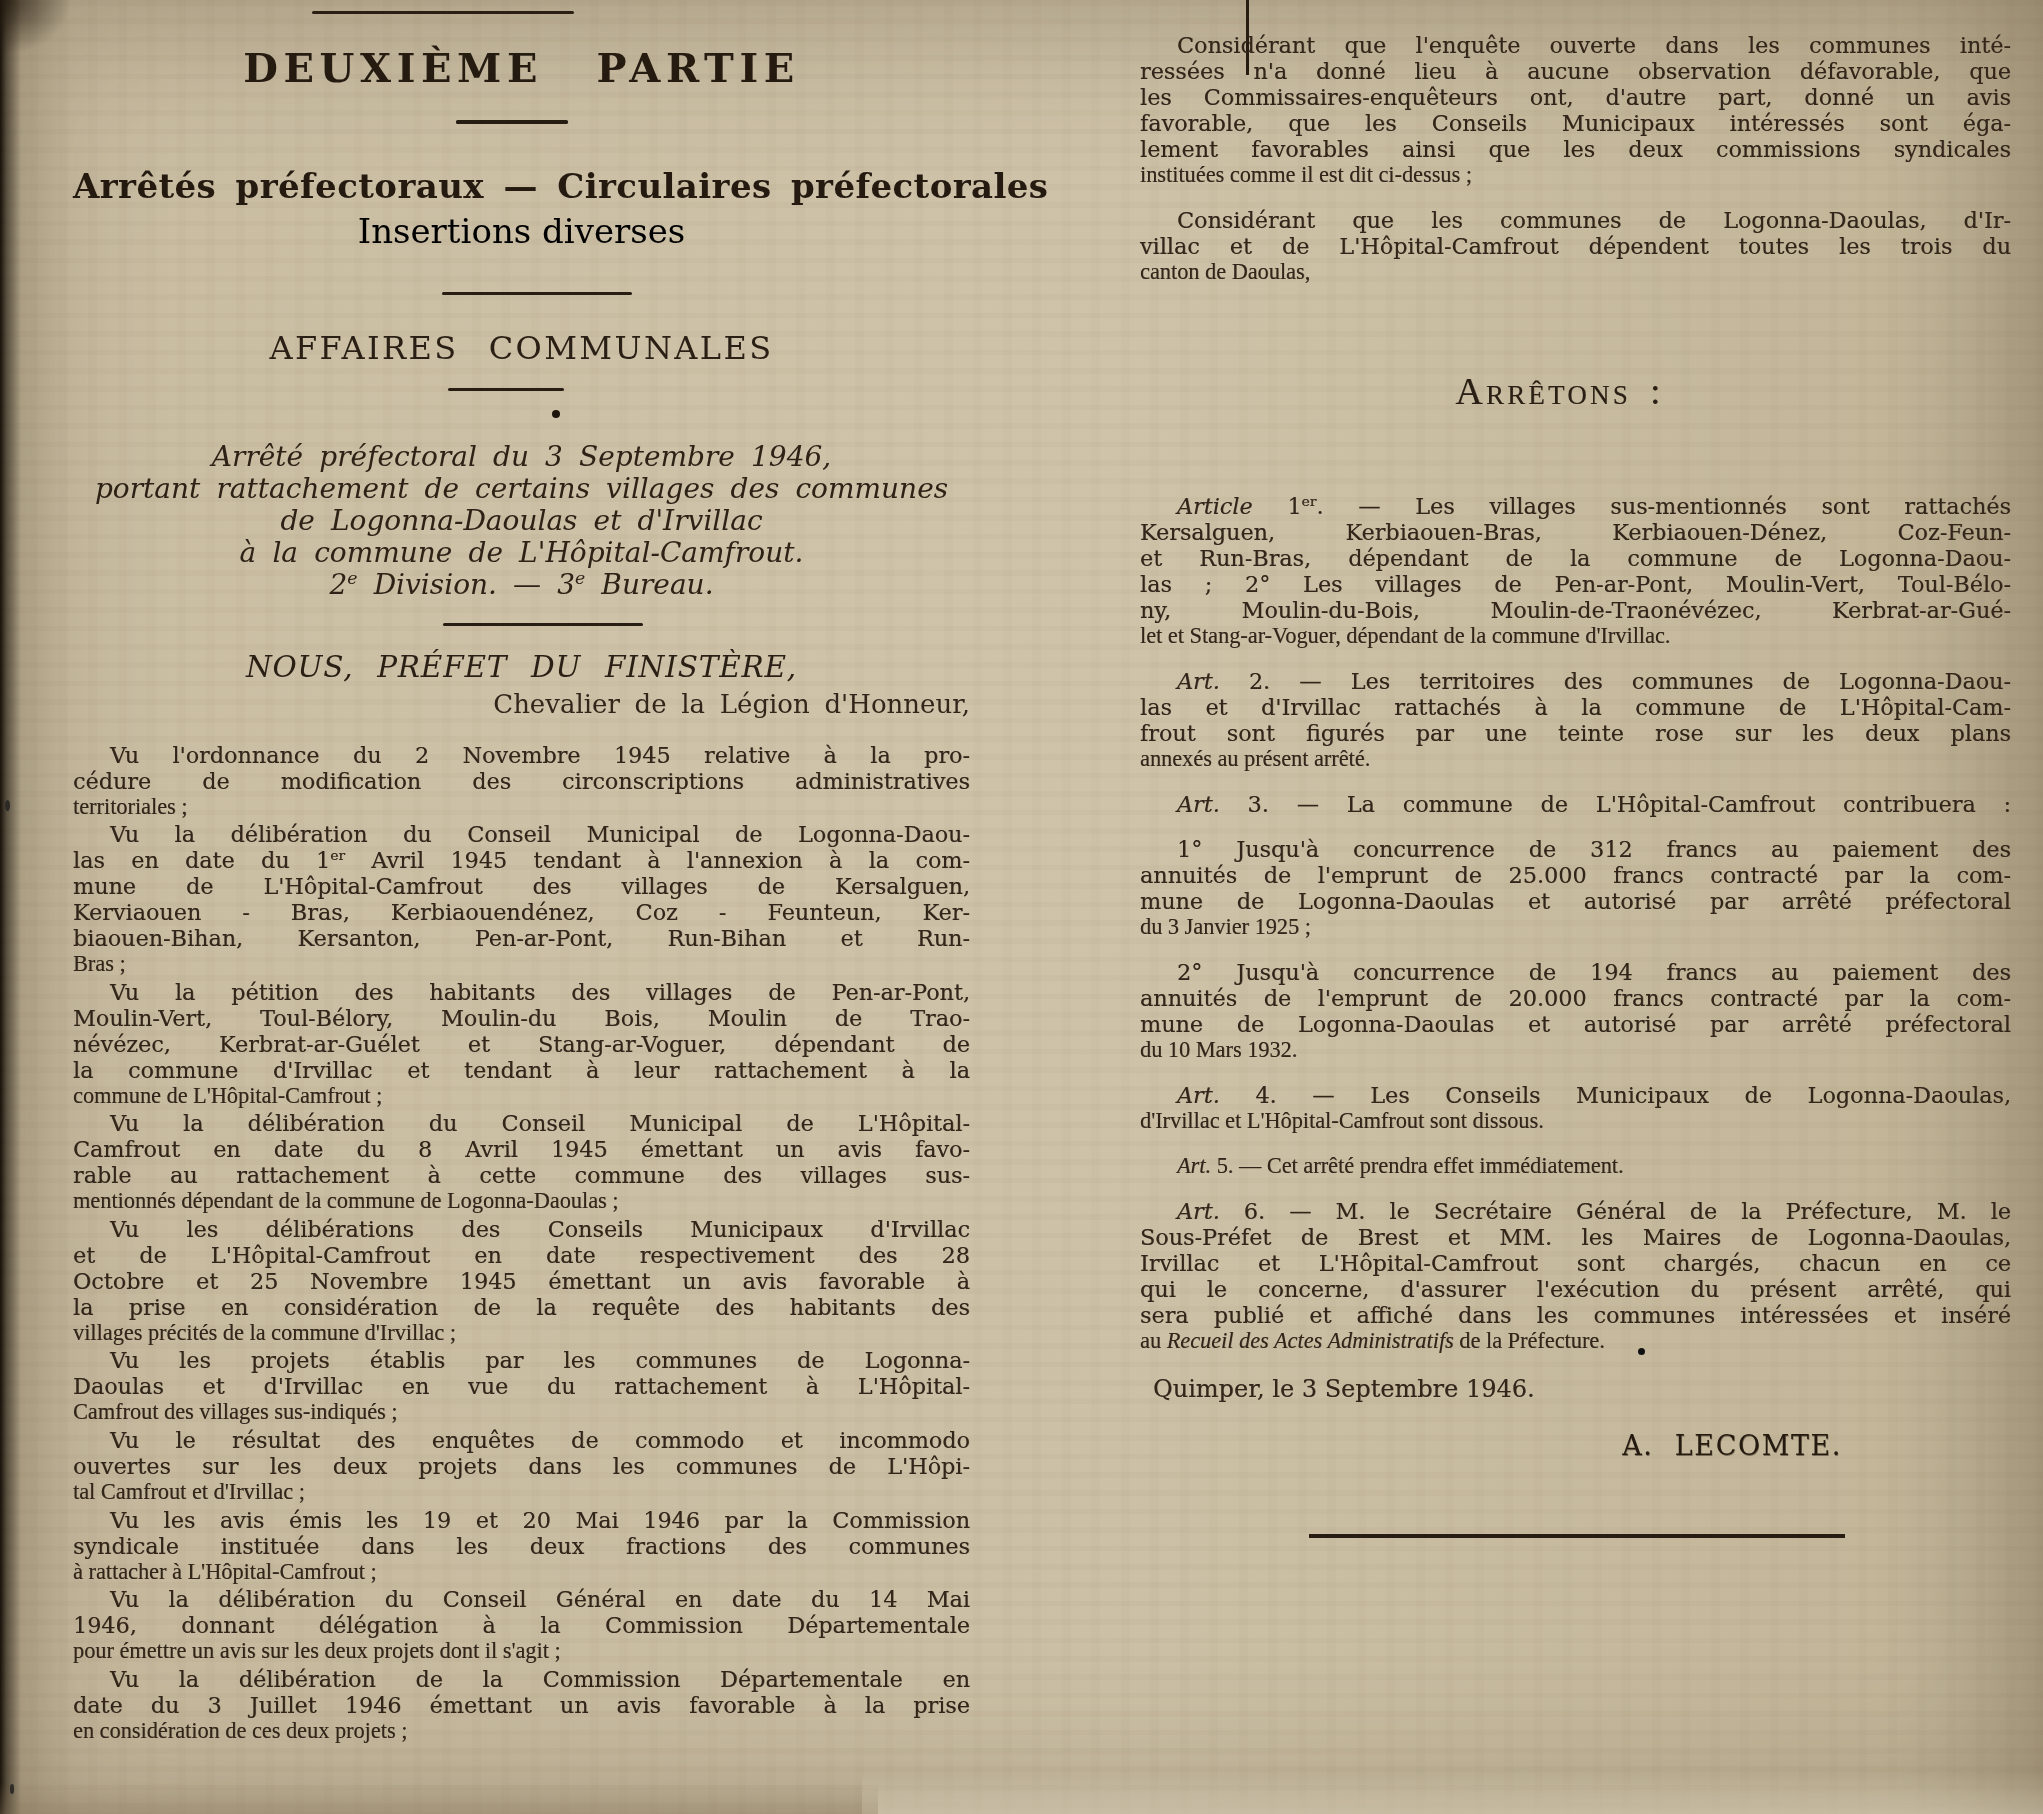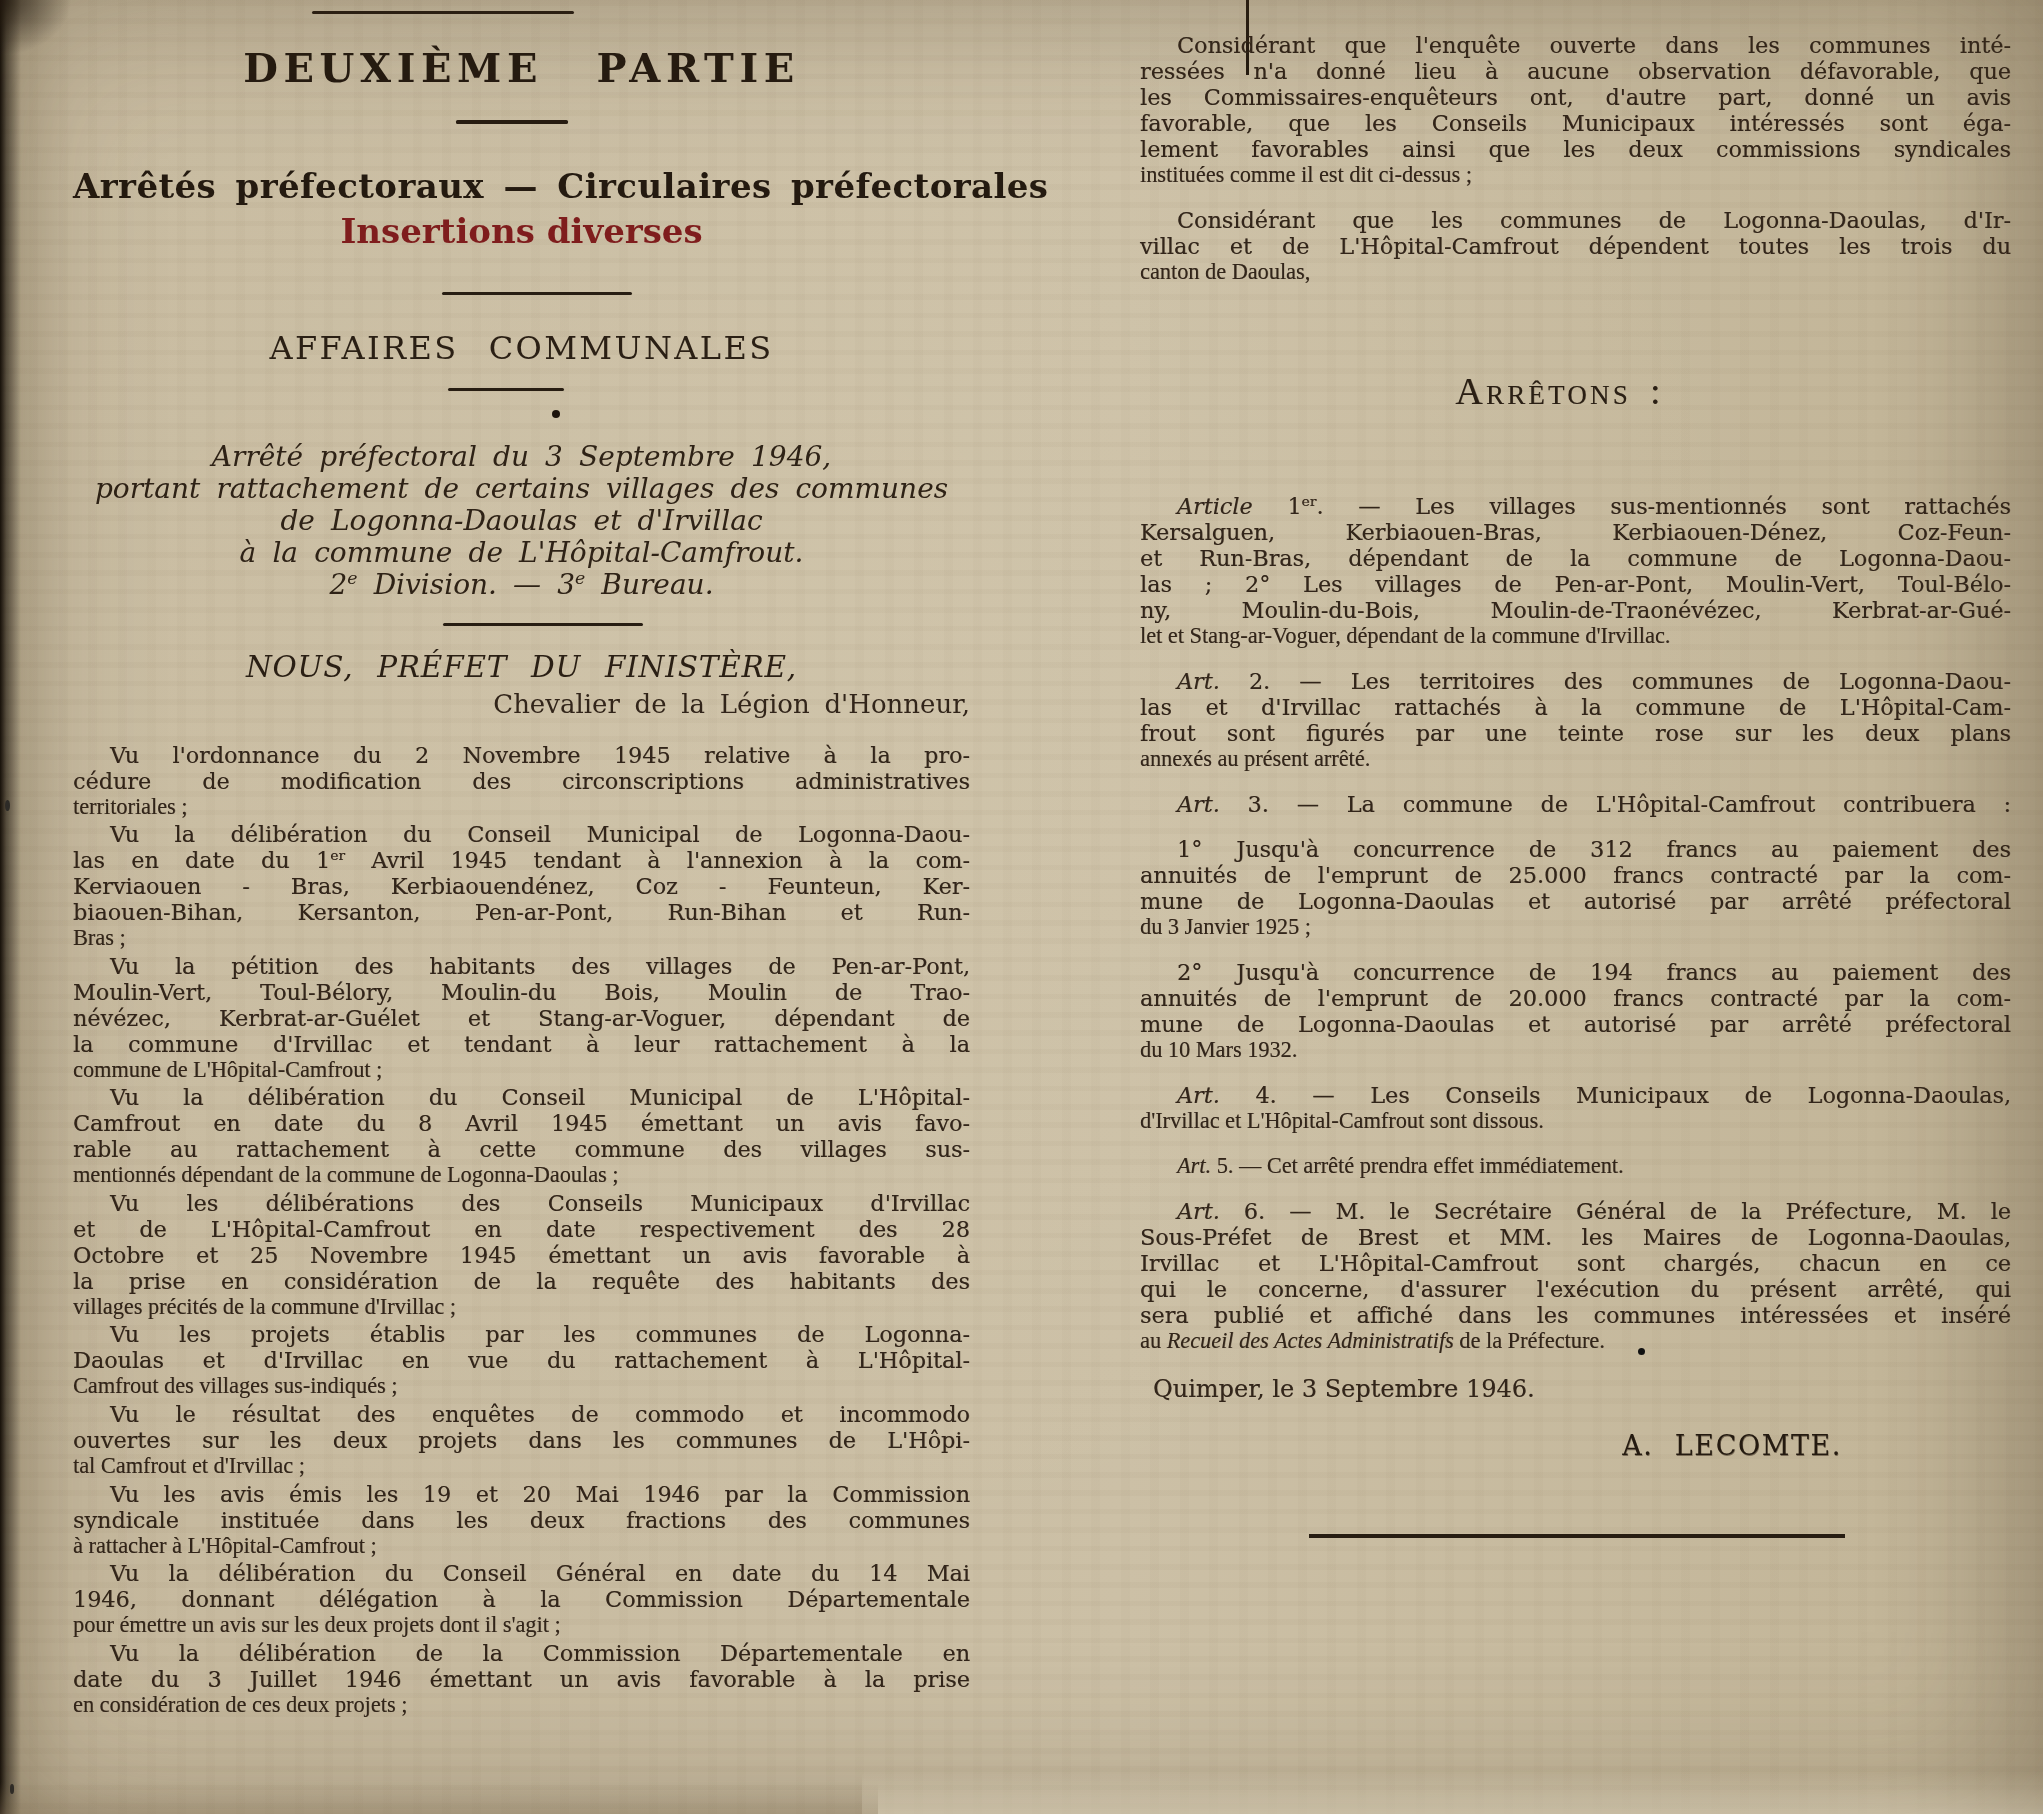--- a/index.html
+++ b/index.html
@@ -32,22 +32,22 @@
 
   .col{position:absolute;}
   .leftcol{left:73px;top:0;width:897px;}
   .rightcol{left:1108px;top:32px;width:903px;}
 
   .rule{height:3.2px;background:#271d12;border-radius:1.6px;}
   .part-title{margin-top:30px;text-align:center;font-size:40px;font-weight:bold;
     letter-spacing:5.6px;word-spacing:34px;color:#241a10;white-space:nowrap;}
   .section-title{margin-top:40px;text-align:center;font-size:34px;font-weight:bold;
     letter-spacing:0.4px;word-spacing:7.2px;line-height:45px;color:#241a10;white-space:nowrap;}
-  .section-title2{text-align:center;font-size:34px;font-weight:bold;line-height:45px;
-    color:#7f1d1d;white-space:nowrap;}
+  .section-title2{text-align:center;font-size:34px;font-weight:normal;line-height:45px;
+    color:#000000;white-space:nowrap;}
   .subsection-title{margin-top:34px;text-align:center;font-size:32px;
     letter-spacing:2.4px;word-spacing:17.6px;color:#2a1f14;white-space:nowrap;}
   .ink-dot{width:8px;height:8px;border-radius:50%;background:#1d140c;margin-top:19px;margin-left:479px;}
   .decree-head{margin-top:23px;font-style:italic;font-size:28px;line-height:32px;
     text-align:center;word-spacing:7.2px;color:#2e2216;}
   .issuer1{margin-top:24px;text-align:center;font-style:italic;font-size:29.5px;
     letter-spacing:0.8px;word-spacing:13.6px;color:#2a1f14;}
   .issuer2{margin-top:4.8px;text-align:right;font-size:26px;word-spacing:6.4px;}
 
   .bodytext{margin-top:22.3px;font-size:22.3px;line-height:26px;}
@@ -106,20 +106,21 @@
   <div class="issuer2">Chevalier de la Légion d'Honneur,</div>
   <div class="bodytext">
       <div class="para">
         <div class="jl first">Vu l'ordonnance du 2 Novembre 1945 relative à la pro-</div>
         <div class="jl">cédure de modification des circonscriptions administratives</div>
         <div class="jl end">territoriales ;</div>
       </div>
       <div class="para">
         <div class="jl first">Vu la délibération du Conseil Municipal de Logonna-Daou-</div>
         <div class="jl">las en date du 1<sup>er</sup> Avril 1945 tendant à l'annexion à la com-</div>
+        <div class="jl">mune de L'Hôpital-Camfrout des villages de Kersalguen,</div>
         <div class="jl">Kerviaouen - Bras, Kerbiaouendénez, Coz - Feunteun, Ker-</div>
         <div class="jl">biaouen-Bihan, Kersanton, Pen-ar-Pont, Run-Bihan et Run-</div>
         <div class="jl end">Bras ;</div>
       </div>
       <div class="para">
         <div class="jl first">Vu la pétition des habitants des villages de Pen-ar-Pont,</div>
         <div class="jl">Moulin-Vert, Toul-Bélory, Moulin-du Bois, Moulin de Trao-</div>
         <div class="jl">névézec, Kerbrat-ar-Guélet et Stang-ar-Voguer, dépendant de</div>
         <div class="jl">la commune d'Irvillac et tendant à leur rattachement à la</div>
         <div class="jl end">commune de L'Hôpital-Camfrout ;</div>

